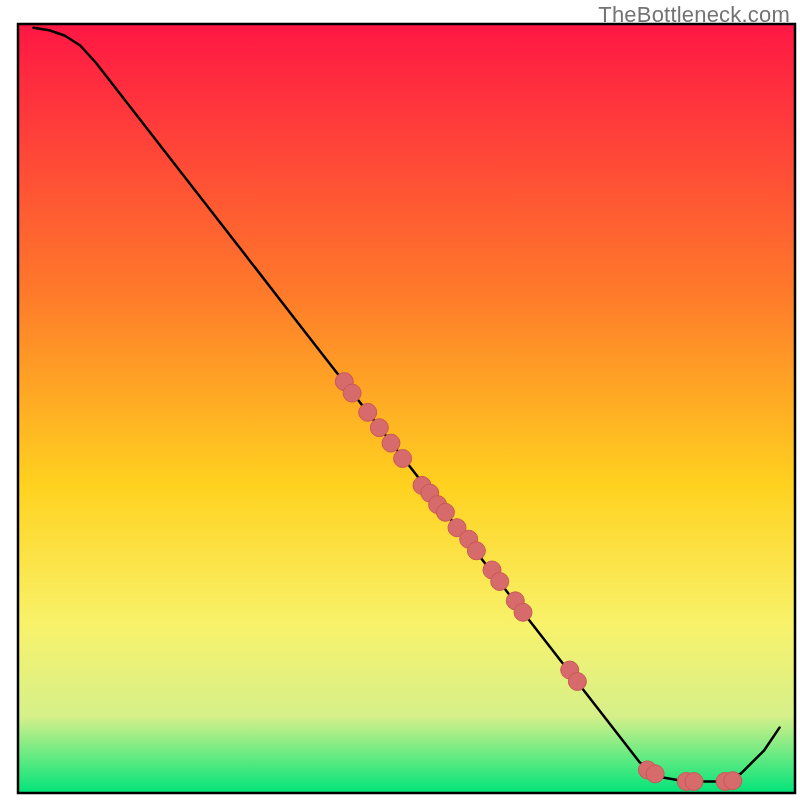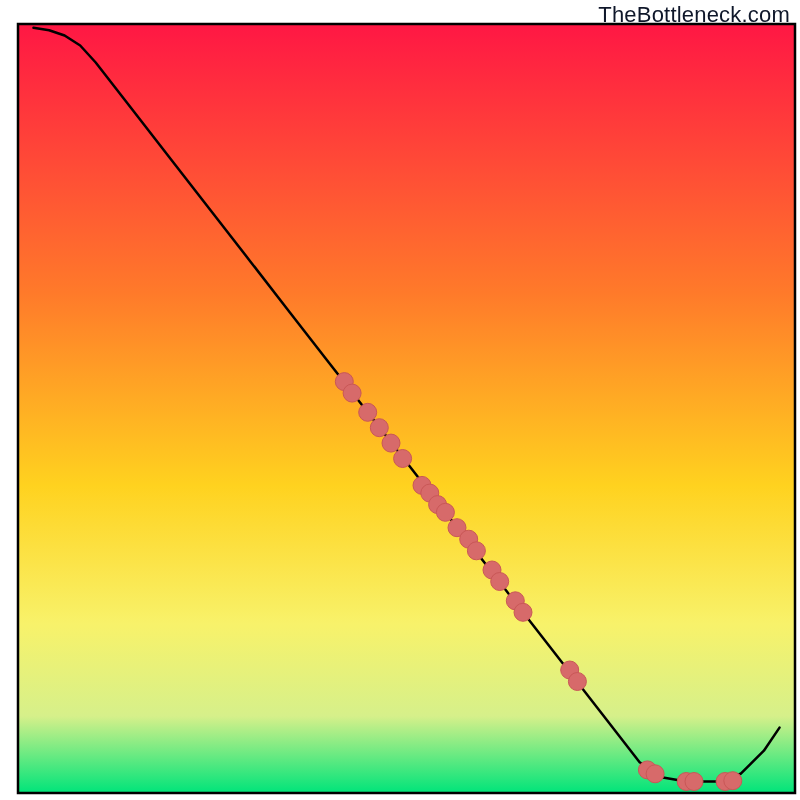--- a/index.html
+++ b/index.html
@@ -14,21 +14,21 @@
     position: relative;
     width: 800px;
     height: 800px;
     background: #ffffff;
   }
   .watermark {
     position: absolute;
     top: 2px;
     right: 10px;
     font-size: 22px;
-    color: #0f172a;
+    color: #737373;
     font-weight: 500;
     letter-spacing: 0.2px;
     margin-left: 28px;
   }
   svg {
     position: absolute;
     inset: 0;
   }
 </style>
 </head>

